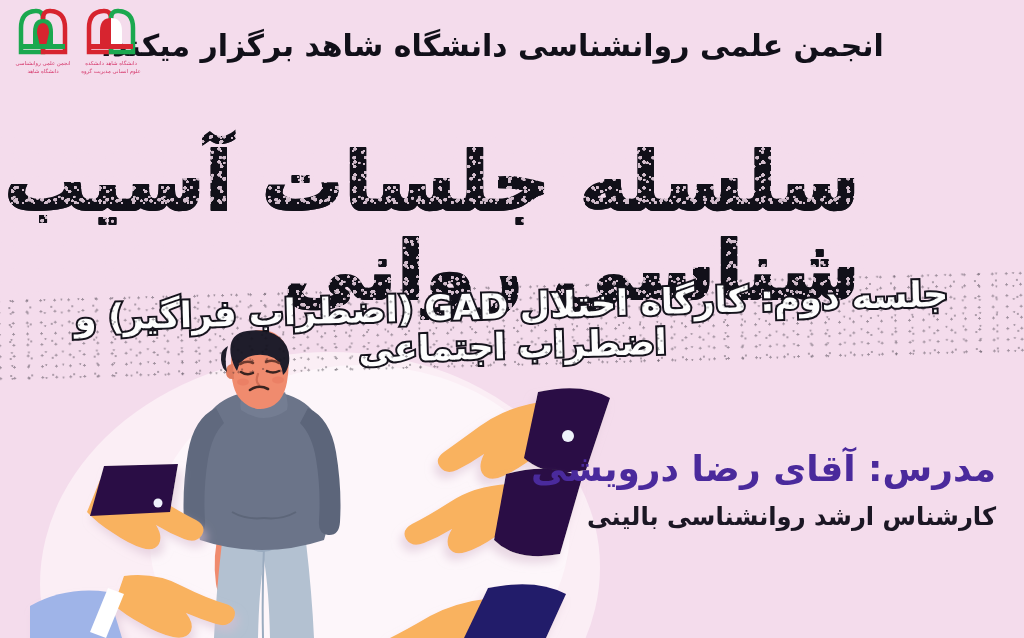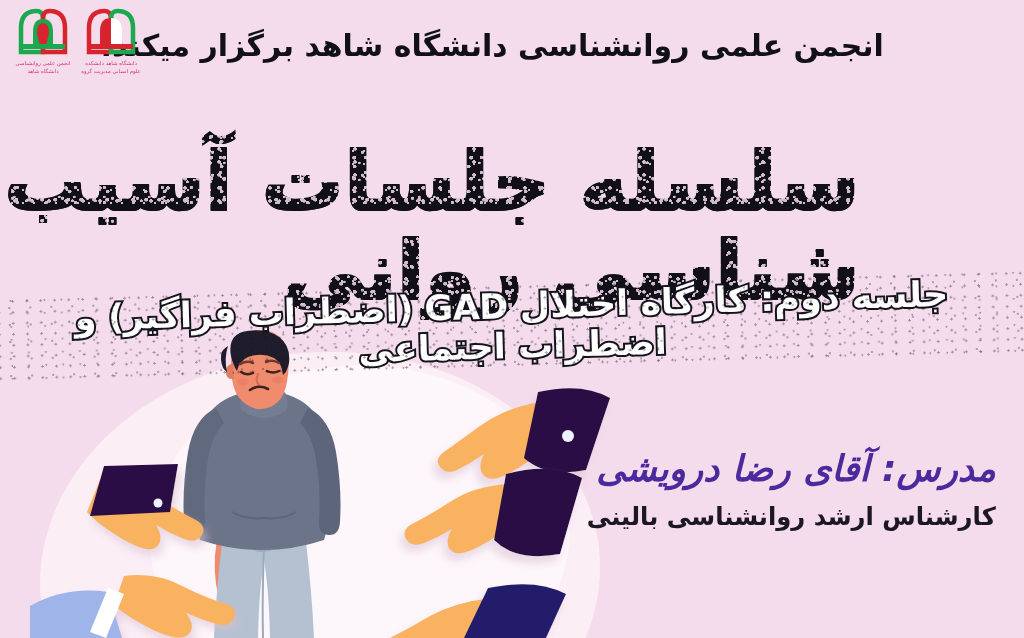--- a/index.html
+++ b/index.html
@@ -128,21 +128,21 @@
 
   
   .instructor{
     position:absolute;
     top:448px;right:28px;
     direction:rtl;text-align:right;
     z-index:8;
   }
   .instructor-name{
     font-size:36px;font-weight:700;color:#4a2a9c;
-    letter-spacing:-.6px;white-space:nowrap;font-style:italic;
+    letter-spacing:-.6px;white-space:nowrap;
   }
   .instructor-role{
     margin-top:13px;
     font-size:25px;font-weight:700;color:#1b1724;
     letter-spacing:-.4px;white-space:nowrap;
     transform:scaleX(.97);transform-origin:right center;
   }
 
   
   .illus{position:absolute;left:0;top:330px;width:700px;height:308px;z-index:5;}

